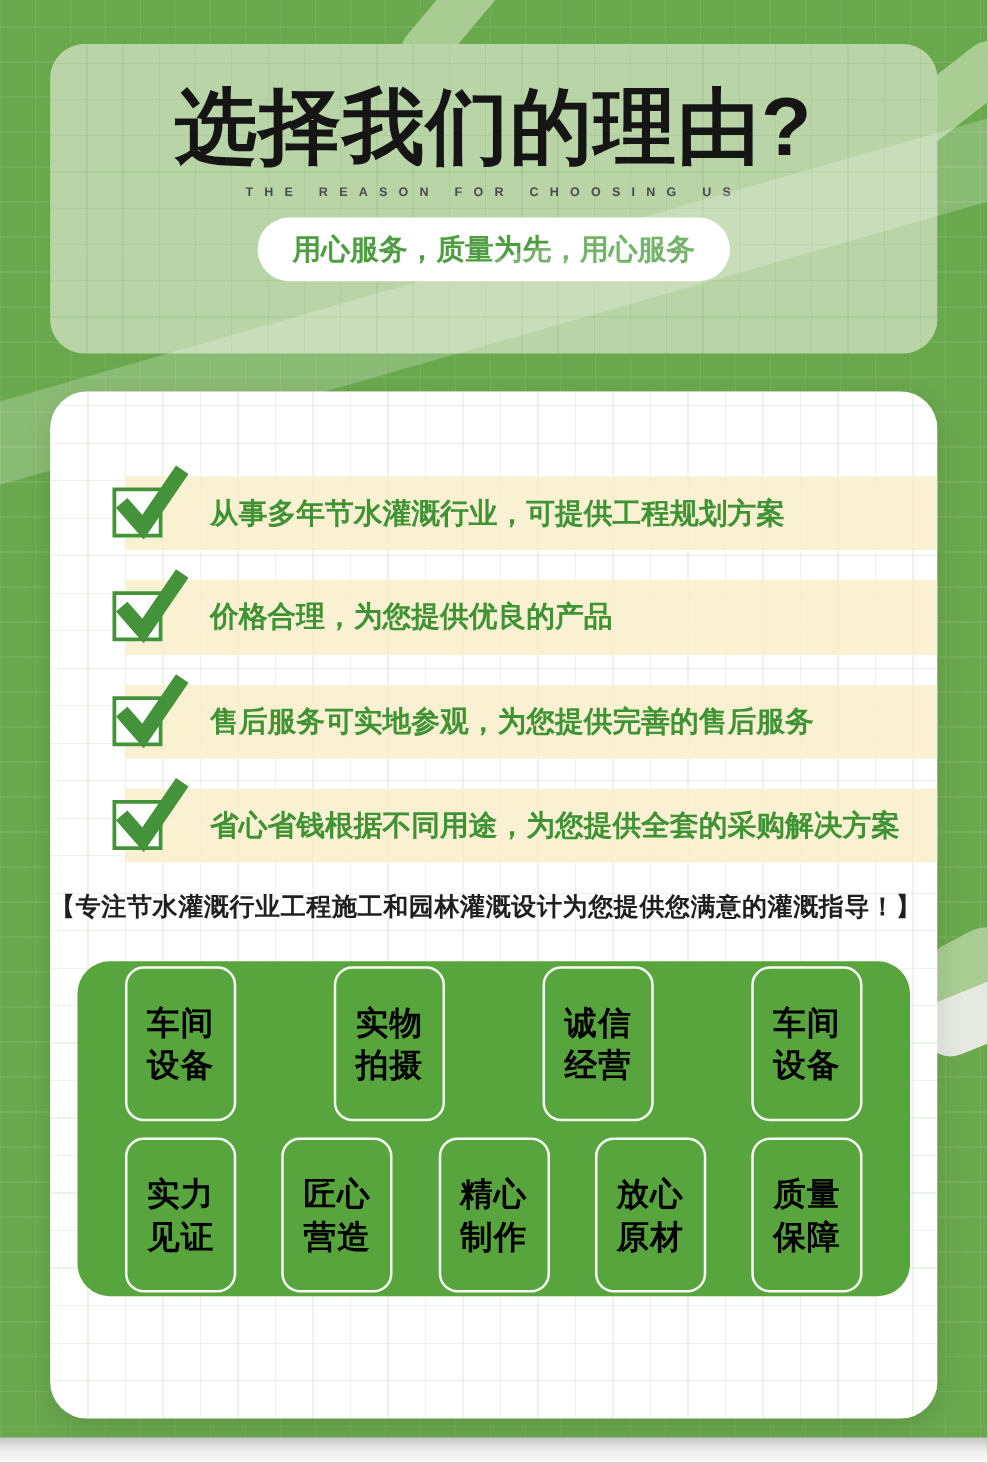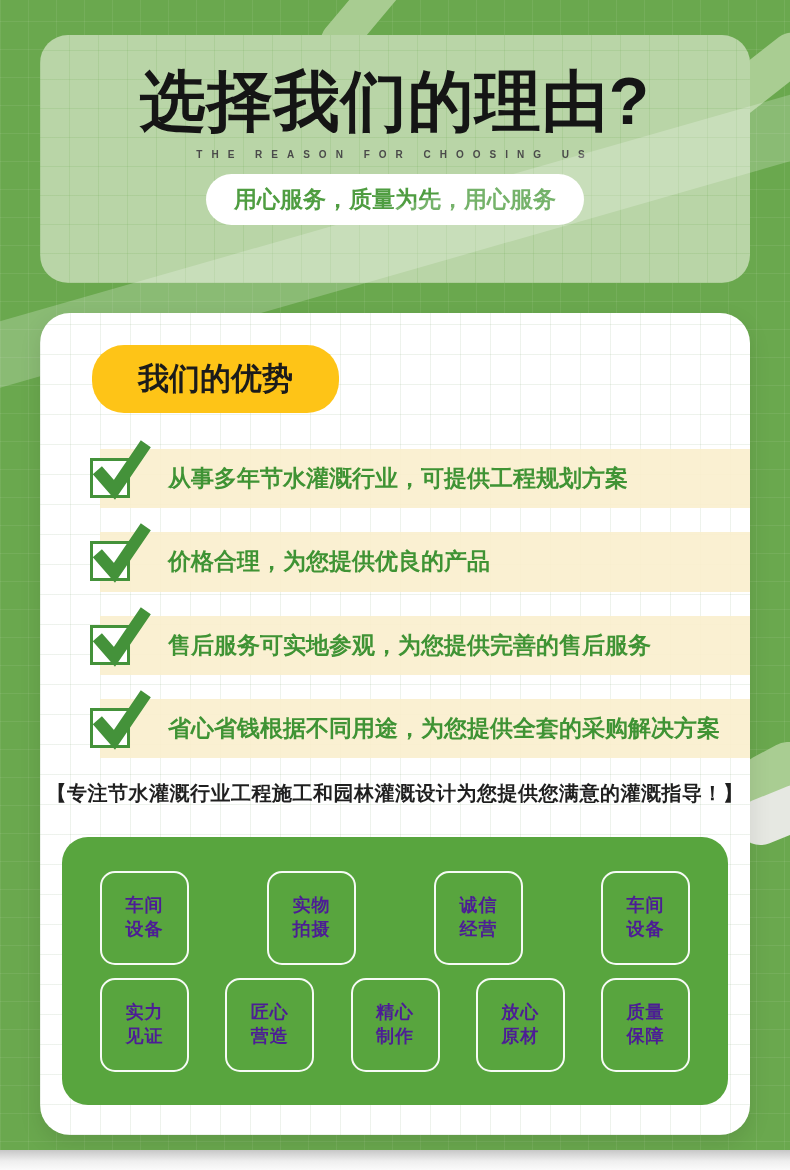--- a/index.html
+++ b/index.html
@@ -66,51 +66,50 @@
     background:rgba(250,238,205,0.9);
     padding:13px 16px 13px 68px;
     color:#3f9334; font-size:23px; font-weight:bold; line-height:1.45;
   }
   .checkbox {
     position:absolute; left:-10px; top:9px; width:40px; height:40px;
     background:#ffffff; border:3px solid #44923a;
   }
   .checkbox svg { position:absolute; left:-2px; top:-16px; width:58px; height:56px; overflow:visible; }
 
-  .note { margin-top:-2px; text-align:center; font-size:20px; font-weight:bold; color:#1f1f1f; letter-spacing:0.5px; }
+  .note { margin-top:-2px; text-align:left; font-size:20px; font-weight:bold; color:#1f1f1f; letter-spacing:0.5px; }
 
   
   .panel {
     margin:30px auto 0; width:666px; height:268px; background:#58a53e; border-radius:26px;
     display:flex; flex-direction:column; justify-content:center; gap:13px; padding:0 38px;
   }
   .tile-row { display:flex; justify-content:space-between; }
   .tile {
-    width:89px; height:94px; border:2px solid rgba(255,255,255,0.95); border-radius:15px;
+    width:89px; height:124px; border:2px solid rgba(255,255,255,0.95); border-radius:15px;
     display:flex; flex-direction:column; align-items:center; justify-content:center;
-    color:#4c1d95; font-size:18px; font-weight:bold; line-height:1.32; letter-spacing:1px;
+    color:#000000; font-size:26px; font-weight:bold; line-height:1.32; letter-spacing:1px;
   }
 </style>
 </head>
 <body>
 
 <div class="deco deco-top-center"></div>
 <div class="deco deco-top-right"></div>
 <div class="deco deco-band"></div>
 <div class="deco deco-right-1"></div>
 <div class="deco deco-right-2"></div>
 
 <div class="card-top">
   <div class="hero-title">选择我们的理由?</div>
   <div class="hero-subtitle">THE REASON FOR CHOOSING US</div>
   <div class="hero-pill">用心服务，质量为先，用心服务</div>
 </div>
 
 <div class="card-main">
-  <div class="badge">我们的优势</div>
 
   <div class="check-list">
     <div class="check-item">
       <span class="checkbox">
         <svg viewBox="0 0 60 60">
             <polyline points="10,32 24,48 54,4" fill="none" stroke="#44923a" stroke-width="13" stroke-linecap="square"></polyline>
           </svg>
       </span>
       <span>从事多年节水灌溉行业，可提供工程规划方案</span>
     </div>

